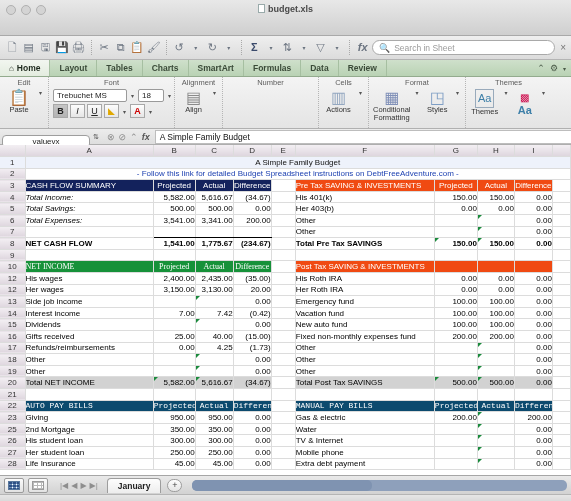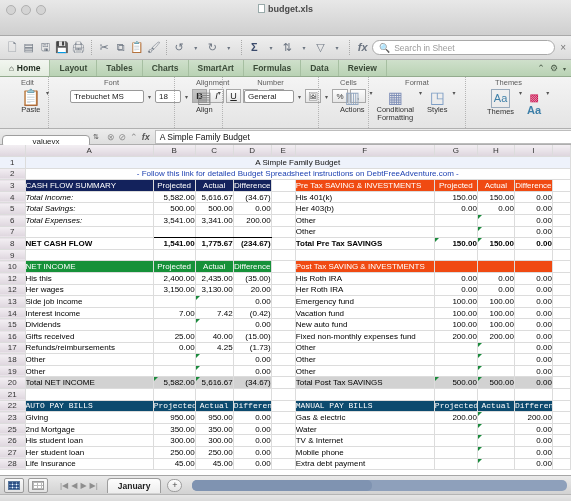--- a/index.html
+++ b/index.html
@@ -58,28 +58,28 @@
   }
   .rtab.active{ background:linear-gradient(#f2f6f0,#e3ecdf); color:#1f2a1e;}
   .rtab .homeico{margin-right:3px;font-size:8px;}
   .rtab-spacer{flex:1;border-right:none;}
   .rtab-right{display:flex;align-items:center;gap:5px;padding:0 5px;color:#4a5a48;font-size:9px;}
   
   .ribbon{
     height:52px;background:linear-gradient(#f4f4f4,#e4e4e4);
     border-bottom:1px solid #b0b0b0; display:flex; position:relative;
   }
-  .rgroup{ display:flex;flex-direction:column; padding:1px 21px 0; position:relative;}
+  .rgroup{ display:flex;flex-direction:column; padding:1px 4px 0; position:relative;}
   .rgroup + .rgroup{ border-left:1px dotted #b5b5b5;}
   .glabel{ text-align:center;font-size:7.5px;color:#5d5d5d;height:10px;line-height:10px;}
   .gbody{ flex:1; display:flex; align-items:flex-start; gap:3px; padding-top:1px;}
   .bigbtn{ width:36px;display:flex;flex-direction:column;align-items:center;}
   .bigico{ font-size:16px;line-height:17px;color:#8a8a8a;}
   .bigtxt{ font-size:7.5px;color:#333;text-align:center;line-height:8px;}
-  .fontcol{display:flex;gap:2px;}
+  .fontcol{display:flex;flex-direction:column;gap:2px;}
   .fontrow{display:flex;gap:2px;align-items:center;}
   .fname{
     width:74px;height:13px;background:#fff;border:1px solid #9a9a9a;border-radius:2px;
     font-size:8px;padding:0 3px;display:flex;align-items:center;color:#222;
   }
   .fsize{ width:26px;height:13px;background:#fff;border:1px solid #9a9a9a;border-radius:2px;
     font-size:8px;padding:0 3px;display:flex;align-items:center;color:#222;}
   .drop{font-size:6px;color:#555;padding:0 2px;}
   .fbtn{ width:15px;height:14px;border:1px solid #a8a8a8;background:linear-gradient(#fdfdfd,#e6e6e6);
     display:flex;align-items:center;justify-content:center;font-size:9px;color:#222;}
@@ -128,21 +128,21 @@
   }
   .c-a{width:128px} .c-b{width:42px} .c-c{width:38px} .c-d{width:38px}
   .c-e{width:24px} .c-f{width:139px} .c-g{width:43px} .c-h{width:37px}
   .c-i{width:38px} .c-j{width:18px} .c-rh{width:25px}
   .num{ text-align:right; padding-right:3px;}
   .lbl{ padding-left:4px;}
   .ind{ text-align:left;padding-right:4px;font-style:italic;font-weight:bold;}
   .blank{ background:#fff;}
   
   .hdr-navy{background:#13225c;color:#fff;font-weight:bold;}
-  .hdr-green{background:#169139;color:#fff;font-weight:bold;}
+  .hdr-green{background:#169139;color:#fff;font-weight:bold;font-family:Liberation Serif, serif;}
   .hdr-orange{background:#f04a12;color:#fff;font-weight:bold;}
   .hdr-red{background:#0c4a6e;color:#fff;font-weight:bold;font-family:Liberation Mono, monospace;}
   .hcap{padding-left:4px;font-weight:bold;}
   .hnum{text-align:center;font-weight:bold;font-size:7.5px;}
   .totalrow td{background:#d2d2d2;font-weight:bold;border-top:1px solid #000;}
   .title-cell{
     font-size:15px;font-weight:bold;color:#111;text-align:center;
     border-right-color:transparent;border-bottom-color:transparent;
   }
   .row1 td{ height:18px; background:#eef2fb; border-bottom-color:transparent;}
@@ -355,40 +355,20 @@
       <div class="bigbtn">
         <span class="bigico">▤</span>
         <span class="bigtxt">Align</span>
       </div>
       <span class="drop">▾</span>
     </div>
   </div>
 
   <div class="rgroup" style="width:96px">
     <div class="glabel">Number</div>
-    <div class="gbody">
-      <div class="fontcol">
-        <div class="fontrow">
-          <div class="numbox">General</div>
-          <span class="drop">▾</span>
-        </div>
-        <div class="fontrow">
-          <div class="smallbtn">
-              <span>🖼</span>
-            </div>
-          <span class="drop">▾</span>
-          <div class="smallbtn">
-              <span>%</span>
-            </div>
-          <div class="smallbtn">
-              <span>,</span>
-            </div>
-        </div>
-      </div>
-    </div>
   </div>
 
   <div class="rgroup" style="width:50px">
     <div class="glabel">Cells</div>
     <div class="gbody">
       <div class="bigbtn">
         <span class="bigico" style="color:#93a7c0">▥</span>
         <span class="bigtxt">Actions</span>
       </div>
       <span class="drop">▾</span>
@@ -586,21 +566,21 @@
     <td class="blank"></td>
     <td class="hdr-orange hcap">Post Tax SAVING &amp; INVESTMENTS</td>
     <td class="hdr-orange"></td>
     <td class="hdr-orange"></td>
     <td class="hdr-orange"></td>
     <td class="blank"></td>
   </tr>
 
   <tr>
     <td class="rowhead">12</td>
-    <td class="lbl">His this</td>
+    <td class="lbl">His wages</td>
     <td class="num">2,400.00</td>
     <td class="num">2,435.00</td>
     <td class="num">(35.00)</td>
     <td class="blank"></td>
     <td class="lbl">His Roth IRA</td>
     <td class="num">0.00</td>
     <td class="num">0.00</td>
     <td class="num">0.00</td>
     <td class="blank"></td>
   </tr>

